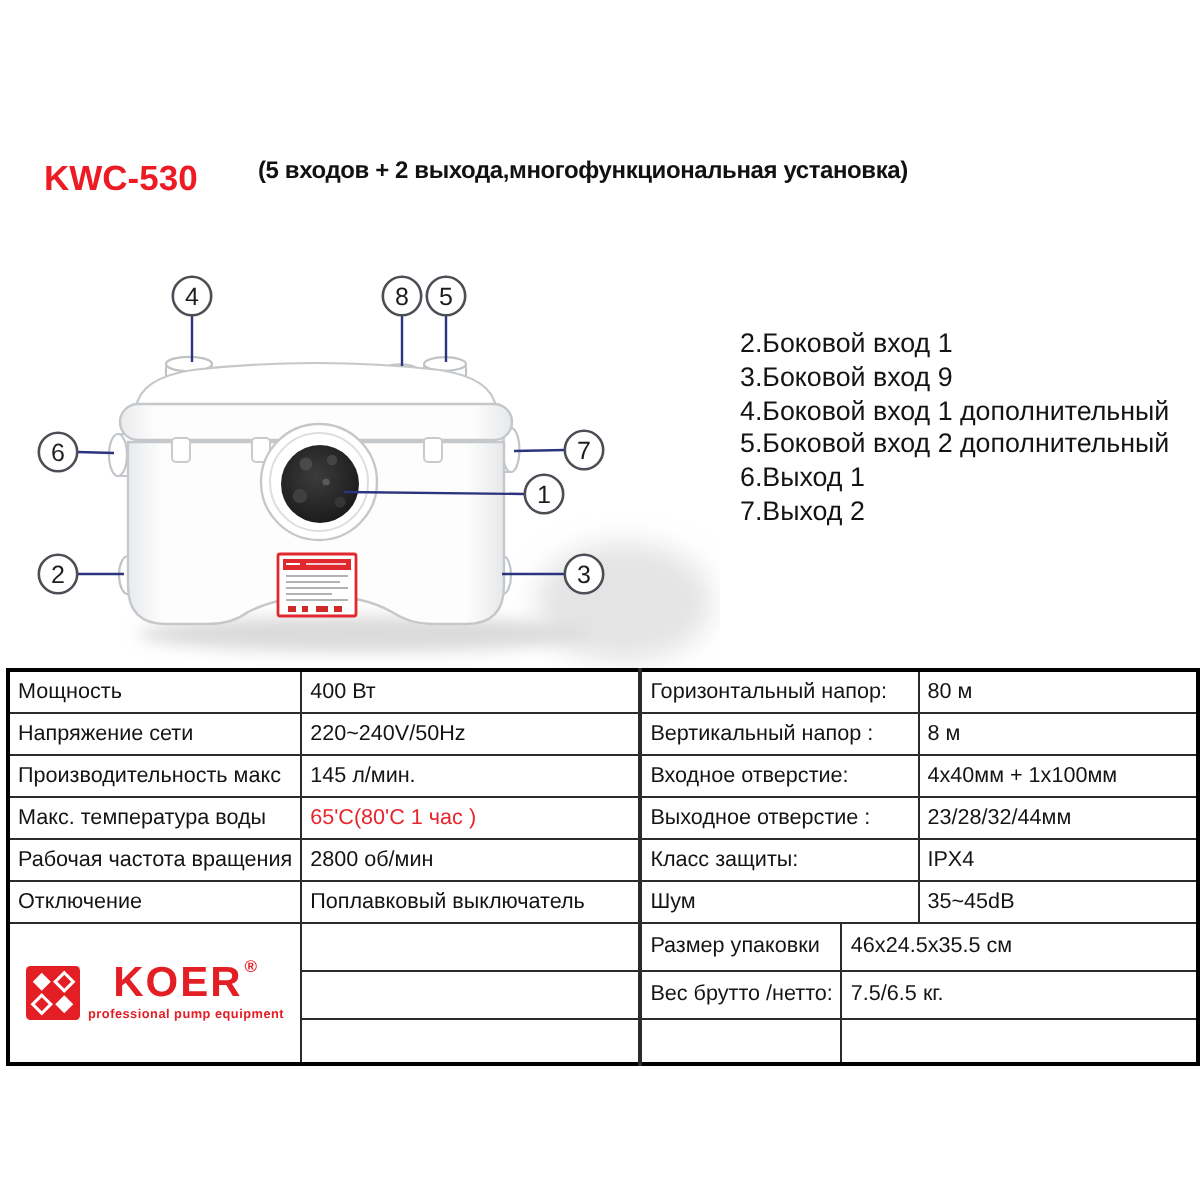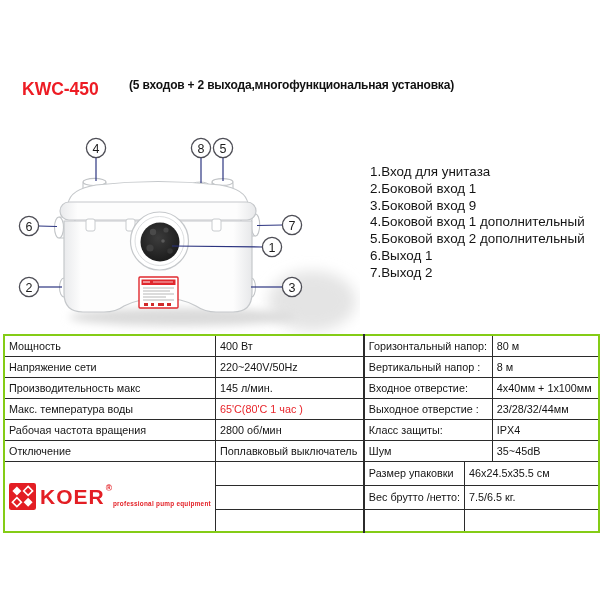--- a/index.html
+++ b/index.html
@@ -25,39 +25,39 @@
   
   .specs{
     position:absolute;left:3px;top:334px;
     border-collapse:collapse;table-layout:fixed;
     font-size:10.8px;color:#141414;
   }
   .specs td{
     border:1px solid #2b2b2b;padding:0 4px;white-space:nowrap;
     vertical-align:middle;overflow:hidden;
   }
-  .specs{border:2px solid #84cc16;}
+  .specs{border:2px solid #000000;}
   .specs td.thick-left{border-left-width:2px;}
   tr.r{height:21px;}
   tr.rb{height:24px;}
   tr.rb2{height:23px;}
   .red{color:#e8252b;}
   
   .logo-cell{text-align:center;}
   .koer{display:flex;align-items:center;justify-content:center;gap:4px;}
   .koer-icon{width:27px;height:27px;flex:0 0 auto;}
-  .koer-text{display:flex;flex-direction:row;align-items:flex-end;}
+  .koer-text{display:flex;flex-direction:column;align-items:center;}
   .koer-name{color:#e31e24;font-weight:800;font-size:21px;line-height:1;letter-spacing:1px;display:flex;align-items:flex-start;}
   .koer-name sup{font-size:8.5px;font-weight:700;margin-left:1px;line-height:1;position:relative;top:-2px;}
   .koer-tag{color:#e31e24;font-size:6.4px;font-weight:700;letter-spacing:0.25px;margin-top:2px;white-space:nowrap;}
 </style>
 </head>
 <body>
 
-<div class="title">KWC-450</div>
+<div class="title">KWC-530</div>
 <div class="subtitle">(5 входов + 2 выхода,многофункциональная установка)</div>
 
 <svg class="diagram" viewBox="0 0 360 210" xmlns="http://www.w3.org/2000/svg">
   <defs>
     <filter id="blur4" x="-50%" y="-50%" width="200%" height="200%">
         <feGaussianBlur stdDeviation="4"></feGaussianBlur>
       </filter>
     <filter id="blur7" x="-50%" y="-50%" width="200%" height="200%">
         <feGaussianBlur stdDeviation="7"></feGaussianBlur>
       </filter>
@@ -192,21 +192,20 @@
       <text class="callout-num" x="29" y="166.5" text-anchor="middle">2</text>
       </g>
     <g>
         <circle cx="292" cy="162" r="9.6" fill="#fff" stroke="#4d4d55" stroke-width="1.3"></circle>
       <text class="callout-num" x="292" y="166.5" text-anchor="middle">3</text>
       </g>
   </g>
 </svg>
 
 <div class="parts">
-  <div class="parts-item">1.Вход для унитаза</div>
   <div class="parts-item">2.Боковой вход 1</div>
   <div class="parts-item">3.Боковой вход 9</div>
   <div class="parts-item">4.Боковой вход 1 дополнительный</div>
   <div class="parts-item">5.Боковой вход 2 дополнительный</div>
   <div class="parts-item">6.Выход 1</div>
   <div class="parts-item">7.Выход 2</div>
 </div>
 
 <table class="specs">
   <colgroup>

